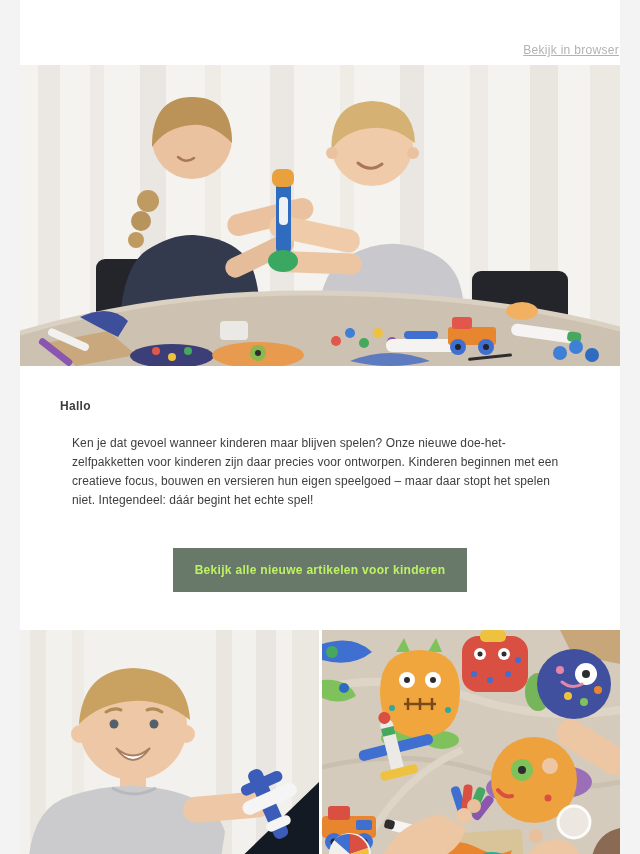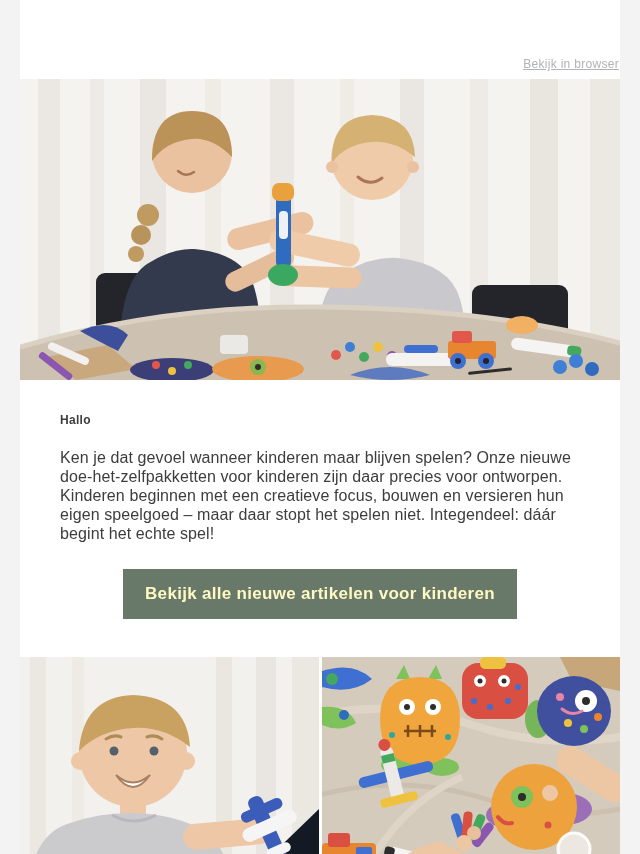--- a/index.html
+++ b/index.html
@@ -12,52 +12,52 @@
     font-family: "Liberation Sans", sans-serif;
     color: var(--text-dark, #3d3d3d);
   }
   .card {
     width: 600px;
     margin: 0 auto;
     background: var(--card-background, #ffffff);
     min-height: 854px;
   }
   .preheader {
-    padding: 54px 1px 7px 0;
+    padding: 40px 1px 7px 0;
     text-align: right;
   }
   .preheader a {
     color: var(--link-gray, #b0b2b4);
     font-size: 12px;
     letter-spacing: 0.3px;
     text-decoration: underline;
   }
   .hero, .photo { font-size: 0; line-height: 0; }
   .hero svg, .photo svg { display: block; }
   .content { padding: 33px 40px 0 40px; }
   .greeting {
     font-size: 12px;
     font-weight: bold;
     letter-spacing: 0.3px;
     color: var(--text-dark, #3d3d3d);
     margin: 0 0 21px 0;
   }
   .body-text {
-    font-size: 16px;
+    font-size: 12px;
     line-height: 19px;
     letter-spacing: 0.1px;
-    margin: 0;
+    margin: 12px;
     color: var(--text-dark, #3d3d3d);
   }
   .btn-row { padding: 26px 0 38px 0; text-align: center; }
   .cta {
     display: inline-block;
     background: var(--accent-green, #68796a);
-    color: #fef9c3;
-    font-size: 17px;
+    color: #bef264;
+    font-size: 12px;
     font-weight: bold;
     letter-spacing: 0.3px;
     text-decoration: none;
     padding: 15px 22px;
     cursor: pointer;
   }
   .image-row {
     display: flex;
     gap: 3px;
     height: 224px;

